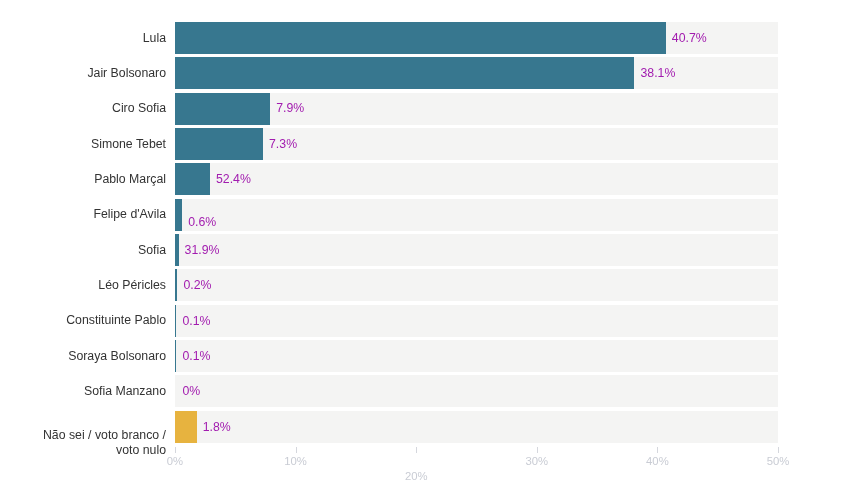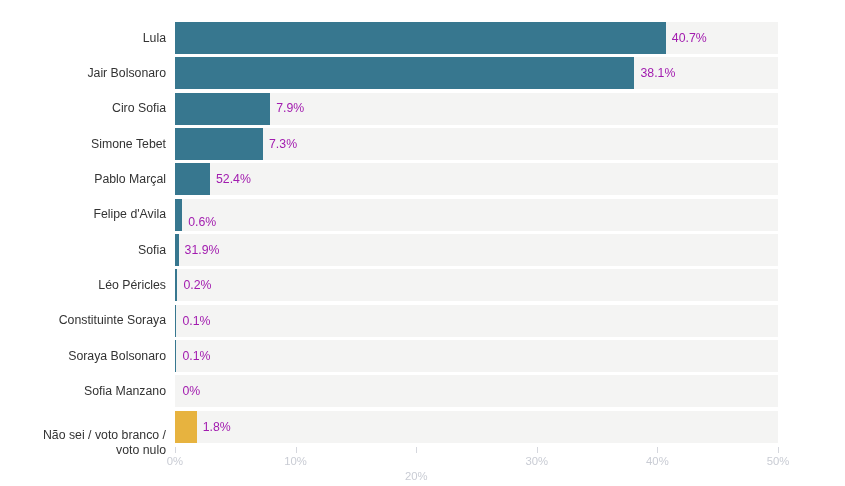--- a/index.html
+++ b/index.html
@@ -130,21 +130,21 @@
         <div class="bar-value" style="left: 184.618px; top: 242.92px;">31.9%</div>
       </div>
       <div class="bar-row" style="top: 0px;">
         <div class="row-band" style="top: 269.24px; height: 32px; background: rgb(244, 244, 243);"></div>
         <div class="row-label" style="top: 277.99px;">Léo Péricles</div>
         <div class="bar" style="top: 269.24px; height: 32px; width: 2.412px; background: rgb(55, 119, 143);"></div>
         <div class="bar-value" style="left: 183.412px; top: 278.24px;">0.2%</div>
       </div>
       <div class="bar-row" style="top: 0px;">
         <div class="row-band" style="top: 304.56px; height: 32px; background: rgb(244, 244, 243);"></div>
-        <div class="row-label" style="top: 313.31px;">Constituinte Soraya</div>
+        <div class="row-label" style="top: 313.31px;">Constituinte Pablo</div>
         <div class="bar" style="top: 304.56px; height: 32px; width: 1.4px; background: rgb(55, 119, 143);"></div>
         <div class="bar-value" style="left: 182.4px; top: 313.56px;">0.1%</div>
       </div>
       <div class="bar-row" style="top: 0px;">
         <div class="row-band" style="top: 339.88px; height: 32px; background: rgb(244, 244, 243);"></div>
         <div class="row-label" style="top: 348.63px;">Soraya Bolsonaro</div>
         <div class="bar" style="top: 339.88px; height: 32px; width: 1.4px; background: rgb(55, 119, 143);"></div>
         <div class="bar-value" style="left: 182.4px; top: 348.88px;">0.1%</div>
       </div>
       <div class="bar-row" style="top: 0px;">

